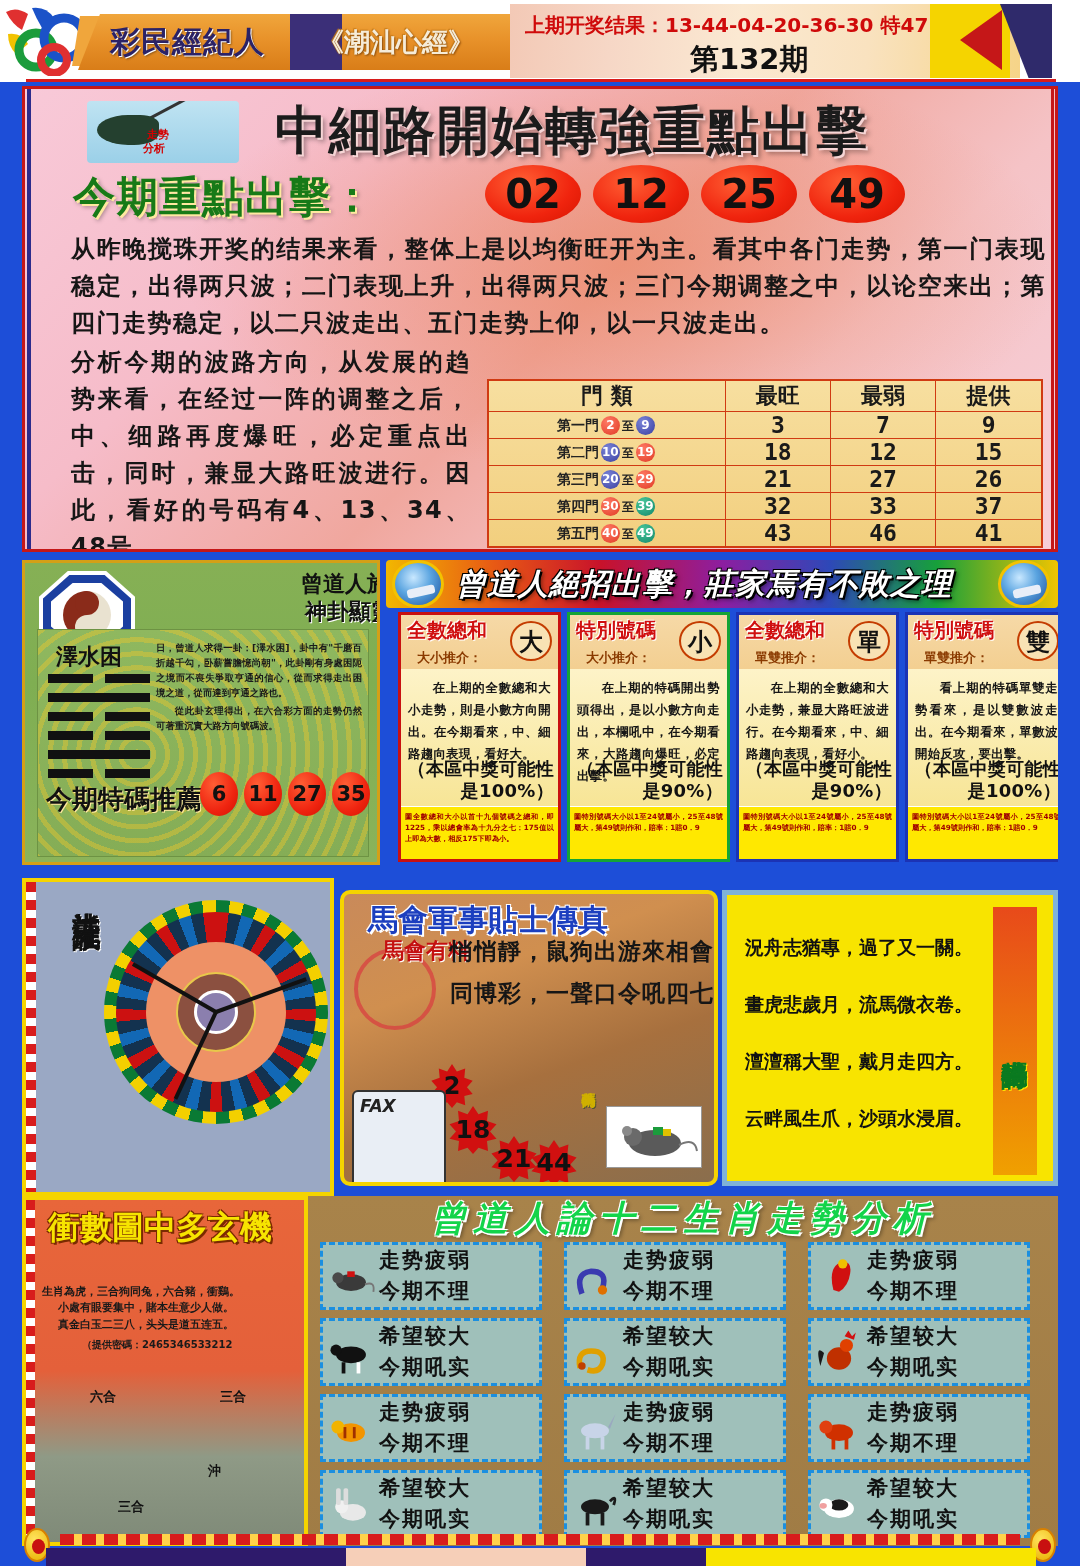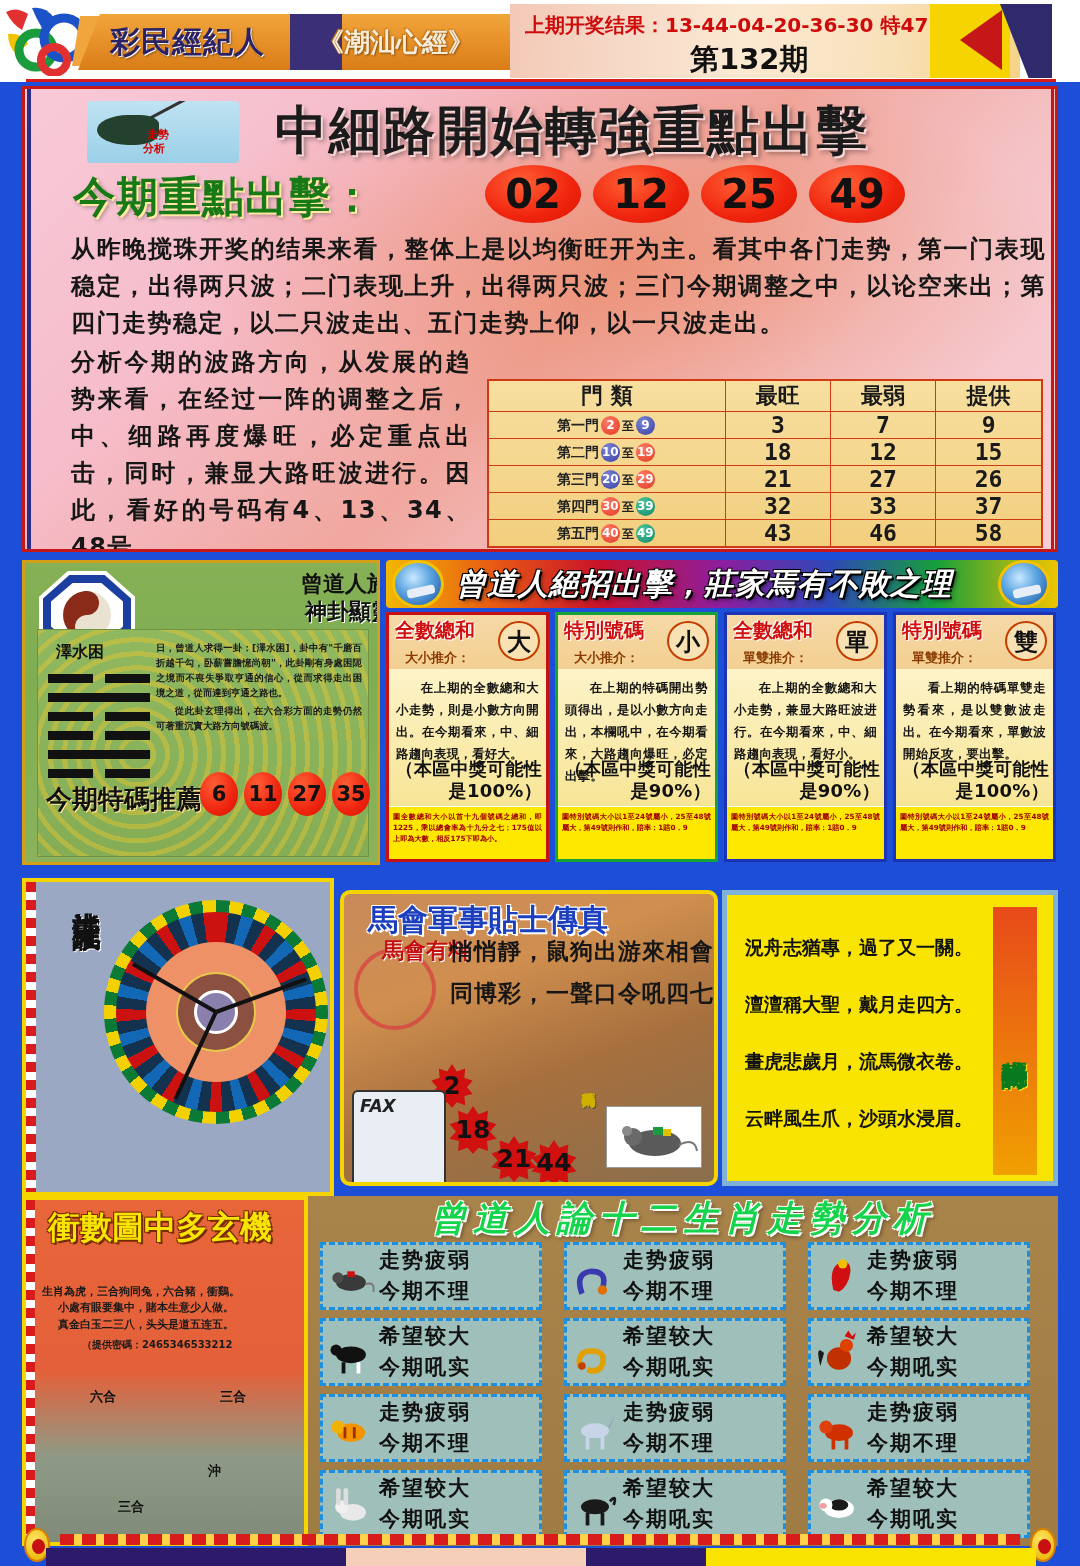--- a/index.html
+++ b/index.html
@@ -156,21 +156,21 @@
   .s2-t2 { position:absolute; left:276px; top:6px; font-size:22px; font-weight:bold; color:#111; white-space:nowrap; }
   .s2-t3 { position:absolute; left:280px; top:34px; font-size:22px; font-weight:bold; color:#111;
            text-shadow:1px 1px 0 #fff; white-space:nowrap; }
   .s2-inner {
     position:absolute; left:12px; top:66px; width:332px; height:228px;
     background:
       repeating-radial-gradient(circle at 30% 55%, rgba(245,200,40,.40) 0 5px, rgba(140,180,85,0) 5px 14px),
       linear-gradient(180deg,#8fb85f,#85ad56);
     border:1px solid #6d9343;
   }
-  .s2-gua { position:absolute; left:18px; top:12px; font-size:16px; font-weight:bold; color:#111; white-space:nowrap; }
+  .s2-gua { position:absolute; left:18px; top:12px; font-size:22px; font-weight:bold; color:#111; white-space:nowrap; }
   .hexagram { position:absolute; left:10px; top:44px; width:110px; height:92px; }
   .hx { position:absolute; height:9px; background:#111; }
   .s2-text {
     position:absolute; left:118px; top:10px; width:206px;
     font-size:9.4px; font-weight:bold; color:#1a1a1a; line-height:15px; text-align:justify;
   }
   .s2-text p { margin-bottom:3px; }
   .s2-rec { position:absolute; left:8px; top:152px; font-size:26px; font-weight:bold; color:#111;
             text-shadow:1px 1px 0 #ffe9a0; white-space:nowrap; }
   .s2-balls { position:absolute; left:204px; top:142px; width:130px; height:46px; }
@@ -194,21 +194,21 @@
     font-size:30px; font-weight:bold; color:#fff; line-height:44px; white-space:nowrap;
     text-shadow: 2px 2px 0 #000, -1px -1px 0 #000, 1px -1px 0 #000, -1px 1px 0 #000, 3px 3px 4px rgba(0,0,0,.5);
     letter-spacing:1px; font-style:italic;
   }
   .s3-medal { position:absolute; top:0; width:52px; height:48px; border-radius:50%;
     background:radial-gradient(circle at 40% 35%, #c9e8ff 0%, #5aa4e0 45%, #1d4f9c 100%);
     border:3px solid #f3c200; }
   .s3-medal.l { left:6px; } .s3-medal.r { left:612px; }
   .s3-medal::after{content:"";position:absolute;left:12px;top:24px;width:28px;height:9px;background:#e8eef8;border-radius:3px;transform:rotate(-12deg);}
 
-  .pbox { position:absolute; top:52px; width:163px; height:250px; background:#fff; }
+  .pbox { position:absolute; top:52px; width:163px; height:250px; background:#fff;margin-left:12px; }
   .pbox:nth-of-type(1){left:0;}
   .pbox .frame { position:absolute; inset:0; border:3px solid #c81010; }
   .pbox.g .frame { border-color:#14a436; }
   .pbox.b .frame { border-color:#1b33b5; }
   .pbox .head {
     position:absolute; left:3px; top:3px; right:3px; height:54px;
     background:linear-gradient(180deg,#f6d9a7,#f3cf91);
   }
   .pbox .htitle { position:absolute; left:6px; top:2px; font-size:20px; font-weight:bold; color:#d01010;
      text-shadow:1px 1px 0 #fff,-1px -1px 0 #fff; white-space:nowrap; }
@@ -437,21 +437,21 @@
           <tr>
             <td class="mencell"><span>第四門</span><span class="mini red">30</span><span style="font-size:12px">至</span><span class="mini green">39</span></td>
             <td class="num">32</td>
             <td class="num">33</td>
             <td class="num">37</td>
           </tr>
           <tr>
             <td class="mencell"><span>第五門</span><span class="mini red">40</span><span style="font-size:12px">至</span><span class="mini green">49</span></td>
             <td class="num">43</td>
             <td class="num">46</td>
-            <td class="num">58</td>
+            <td class="num">41</td>
           </tr>
         </tbody>
     </table>
   </div>
 
   <div class="sec2">
     <div class="bagua">
       <div class="oct"></div>
         <div class="octb"></div>
         <div class="octc"></div>
@@ -583,22 +583,22 @@
       <path d="M72 38 Q88 30 90 44" stroke="#777" stroke-width="2" fill="none"></path>
       <rect x="46" y="20" width="10" height="8" fill="#1b9c3c"></rect>
           <rect x="56" y="22" width="8" height="7" fill="#e0c000"></rect>
         </svg>
     </div>
   </div>
 
   <div class="sec4c">
     <div class="s4c-lines">
       <div>況舟志猶專，過了又一關。</div>
+      <div>畫虎悲歲月，流馬微衣卷。</div>
       <div>澶澶稱大聖，戴月走四方。</div>
-      <div>畫虎悲歲月，流馬微衣卷。</div>
       <div>云畔風生爪，沙頭水浸眉。</div>
     </div>
     <div class="s4c-vert">猜生肖特碼詩</div>
   </div>
 
   <div class="sec5a">
     <div class="s5a-title">衝數圖中多玄機</div>
     <div class="s5a-l1">生肖為虎，三合狗同兔，六合豬，衝鷄。</div>
     <div class="s5a-l2">小處有眼要集中，賭本生意少人做。</div>
     <div class="s5a-l3">真金白玉二三八，头头是道五连五。</div>

